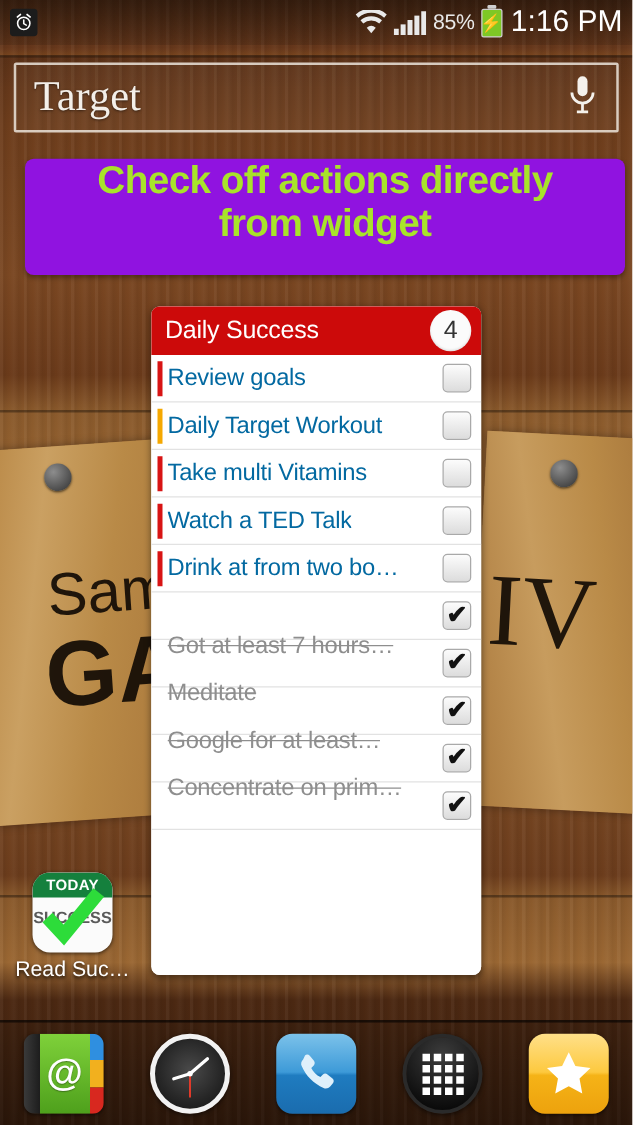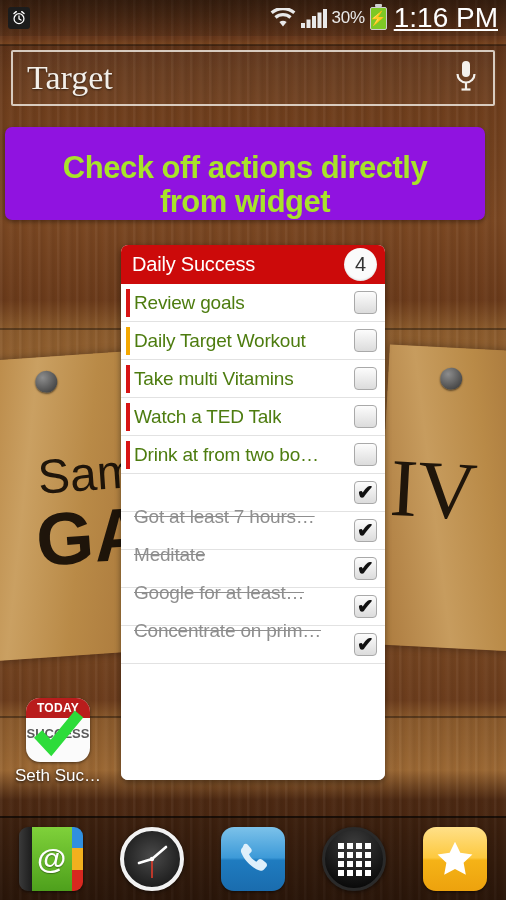--- a/index.html
+++ b/index.html
@@ -47,43 +47,43 @@
   .battery {
     position: relative; width: 17px; height: 23px; background: #7ec825;
     border: 1px solid #cfcfcf; border-radius: 2px;
     display: flex; align-items: center; justify-content: center;
   }
   .battery:before {
     content: ""; position: absolute; top: -4px; left: 4px;
     width: 7px; height: 3px; background: #cfcfcf; border-radius: 1px;
   }
   .battery .bolt { color: #fff; font-size: 14px; line-height: 1; }
-  .clock-text { font-size: 28px; color: #fff; letter-spacing: 0px; padding-left: 2px; text-decoration: underline; }
+  .clock-text { font-size: 24px; color: #fff; letter-spacing: 0px; padding-left: 2px; }
 
   
   #searchbar {
     position: absolute; top: 50px; left: 11px; width: 484px; height: 56px;
     border: 2px solid rgba(235,228,218,0.85);
     border-radius: 2px;
     display: flex; align-items: center; padding: 0 14px;
     background: rgba(255,255,255,0.03);
   }
   #searchbar .g-text {
     font-family: "Liberation Serif", serif;
     font-size: 34px; color: #f3efe9; line-height: 1;
     text-shadow: 0 1px 2px rgba(0,0,0,0.5);
   }
   #searchbar .mic { margin-left: auto; }
 
   
   #banner {
-    position: absolute; top: 127px; left: 5px; width: 480px; height: 93px;
+    position: absolute; top: 127px; left: 20px; width: 480px; height: 93px;
     background: #9013e0;
     border-radius: 7px;
-    display: flex; align-items: flex-end; justify-content: center;
+    display: flex; align-items: flex-start; justify-content: center;
     text-align: center;
     box-shadow: 0 2px 4px rgba(0,0,0,0.35);
   }
   #banner .btxt {
     color: #a8e32a; font-size: 31px; font-weight: bold; line-height: 1.12;
     letter-spacing: -0.5px;
   }
 
   
   .wp-sign {
@@ -137,21 +137,21 @@
   .task-row {
     position: relative; height: 38px;
     display: flex; align-items: center;
     border-bottom: 1px solid #e2e2e2;
     padding-left: 13px; padding-right: 8px;
   }
   .task-row .cbar {
     position: absolute; left: 5px; top: 5px; width: 4px; height: 28px;
   }
   .task-row .tlabel {
-    font-size: 19px; color: #4d7c0f; white-space: nowrap;
+    font-size: 19px; color: #0369a1; white-space: nowrap;
     overflow: hidden; letter-spacing: -0.2px;
   }
   .task-row.done .tlabel {
     color: #8e8e8e; text-decoration: line-through; margin-top: 48px;
   }
   .task-row .box {
     margin-left: auto; width: 23px; height: 23px; border-radius: 4px;
     background: linear-gradient(180deg,#fcfcfc,#dcdcdc);
     border: 1px solid #a9a9a9;
     display: flex; align-items: center; justify-content: center;
@@ -166,21 +166,21 @@
   #app-shortcut {
     position: absolute; left: 8px; top: 698px; width: 100px;
     display: flex; flex-direction: column; align-items: center;
   }
   .app-icon {
     position: relative; width: 64px; height: 64px; border-radius: 14px;
     background: #fbfbfb; overflow: hidden;
     box-shadow: 0 1px 3px rgba(0,0,0,0.5);
   }
   .app-icon .today-strip {
-    height: 20px; background: #b91c1c; color: #fff;
+    height: 20px; background: #15803d; color: #fff;
     font-size: 12px; font-weight: bold; text-align: center; line-height: 20px;
     letter-spacing: 0.3px;
   }
   .app-icon .succ-text {
     position: absolute; top: 28px; left: 0; width: 100%;
     text-align: center; font-size: 13px; color: #5a5a5a; font-weight: bold;
   }
   .app-icon .big-check {
     position: absolute; left: 6px; top: 8px; width: 52px; height: 52px;
   }
@@ -281,21 +281,21 @@
       </span>
       <span class="signal-icon">
         <svg width="26" height="20" viewBox="0 0 26 20">
           <rect x="0" y="15" width="4" height="5" fill="#e9e9e9"></rect>
           <rect x="5.5" y="11.5" width="4" height="8.5" fill="#e9e9e9"></rect>
           <rect x="11" y="8" width="4" height="12" fill="#e9e9e9"></rect>
           <rect x="16.5" y="4.5" width="4" height="15.5" fill="#e9e9e9"></rect>
           <rect x="22" y="1" width="4" height="19" fill="#e9e9e9"></rect>
         </svg>
       </span>
-      <span class="batt-pct">30%</span>
+      <span class="batt-pct">85%</span>
       <span class="battery">
         <span class="bolt">⚡</span>
       </span>
       <span class="clock-text">1:16 PM</span>
     </div>
   </div>
 
   <div id="searchbar">
     <span class="g-text">Target</span>
     <span class="mic">
@@ -379,21 +379,21 @@
   </div>
 
   <div id="app-shortcut">
     <div class="app-icon">
       <div class="today-strip">TODAY</div>
       <div class="succ-text">SUCCESS</div>
       <svg class="big-check" viewBox="0 0 52 52">
         <path d="M6 28 L19 42 L47 8" fill="none" stroke="#2ddc3a" stroke-width="11" stroke-linecap="butt" stroke-linejoin="miter"></path>
       </svg>
     </div>
-    <div class="app-label">Seth Suc…</div>
+    <div class="app-label">Read Suc…</div>
   </div>
 
   <div id="dock">
 
     <div class="dock-icon icon-contacts">
       <span class="spine"></span>
       <span class="page">
         <span class="at">@</span>
       </span>
       <span class="tabs">

